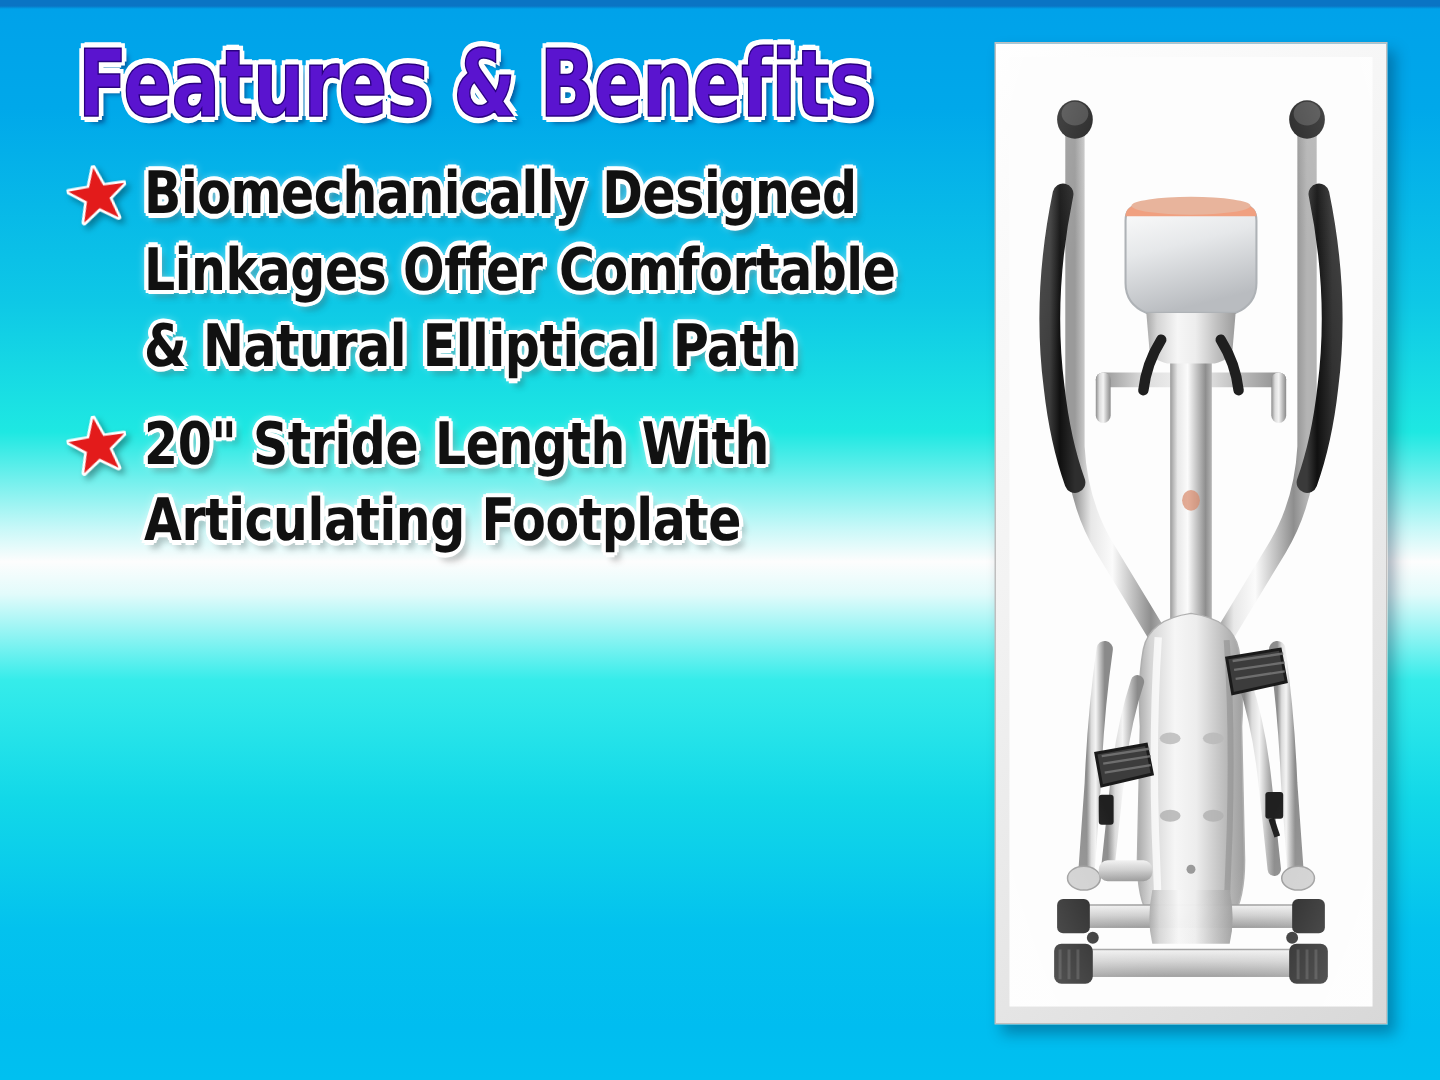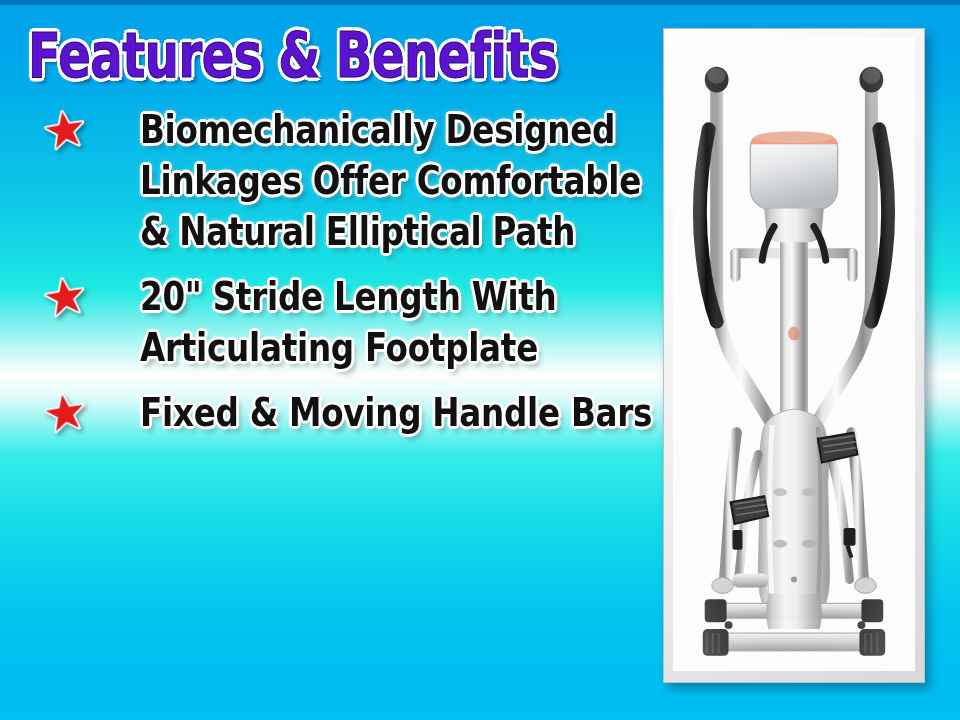--- a/index.html
+++ b/index.html
@@ -33,21 +33,21 @@
         #12d8e8 74%,
         #03c2ee 86%,
         #00bdf0 95%,
         #00c0f0 100%
       );
   }
 
   
   .title-wrap {
     position: absolute;
-    left: 28px;
+    left: 52px;
     top: 22px;
     width: 600px;
     height: 72px;
   }
   .headline {
     margin: 0;
     font-family: "DejaVu Sans", "Liberation Sans", sans-serif;
     font-size: 62px;
     line-height: 68px;
     font-weight: 700;
@@ -70,21 +70,20 @@
   .bullets {
     position: absolute;
     left: 34px;
     top: 104px;
     width: 615px;
   }
   .bullet-row {
     display: flex;
     align-items: flex-start;
     margin-bottom: 14px;
-    gap: 44px;
   }
   .star-cell {
     flex: 0 0 62px;
     padding-top: 6px;
     display: flex;
     justify-content: center;
   }
   .star-icon {
     display: block;
     width: 40px;
@@ -177,31 +176,20 @@
           <polygon points="50,4 62,36 97,37 69,58 79,92 50,72 21,92 31,58 3,37 38,36" fill="#e31b1b"></polygon>
         </svg>
       </div>
       <div class="bullet-text">
         <span class="line">20" Stride Length With</span>
         <span class="line">Articulating Footplate</span>
       </div>
     </div>
 
 
-    <div class="bullet-row">
-      <div class="star-cell">
-        <svg class="star-icon" viewBox="0 0 100 100" aria-hidden="true">
-          <polygon points="50,4 62,36 97,37 69,58 79,92 50,72 21,92 31,58 3,37 38,36" fill="#e31b1b" stroke="#ffffff" stroke-width="9" stroke-linejoin="round"></polygon>
-          <polygon points="50,4 62,36 97,37 69,58 79,92 50,72 21,92 31,58 3,37 38,36" fill="#e31b1b"></polygon>
-        </svg>
-      </div>
-      <div class="bullet-text">
-        <span class="line">Fixed &amp; Moving Handle Bars</span>
-      </div>
-    </div>
 
   </div>
 
   <div class="photo-frame">
     <div class="photo-inner">
 
       <svg class="machine" viewBox="0 0 244 633" preserveAspectRatio="xMidYMid meet" aria-hidden="true">
         <defs>
           <linearGradient id="chrome" x1="0" y1="0" x2="1" y2="0">
             <stop offset="0%" stop-color="#9a9a9a"></stop>

